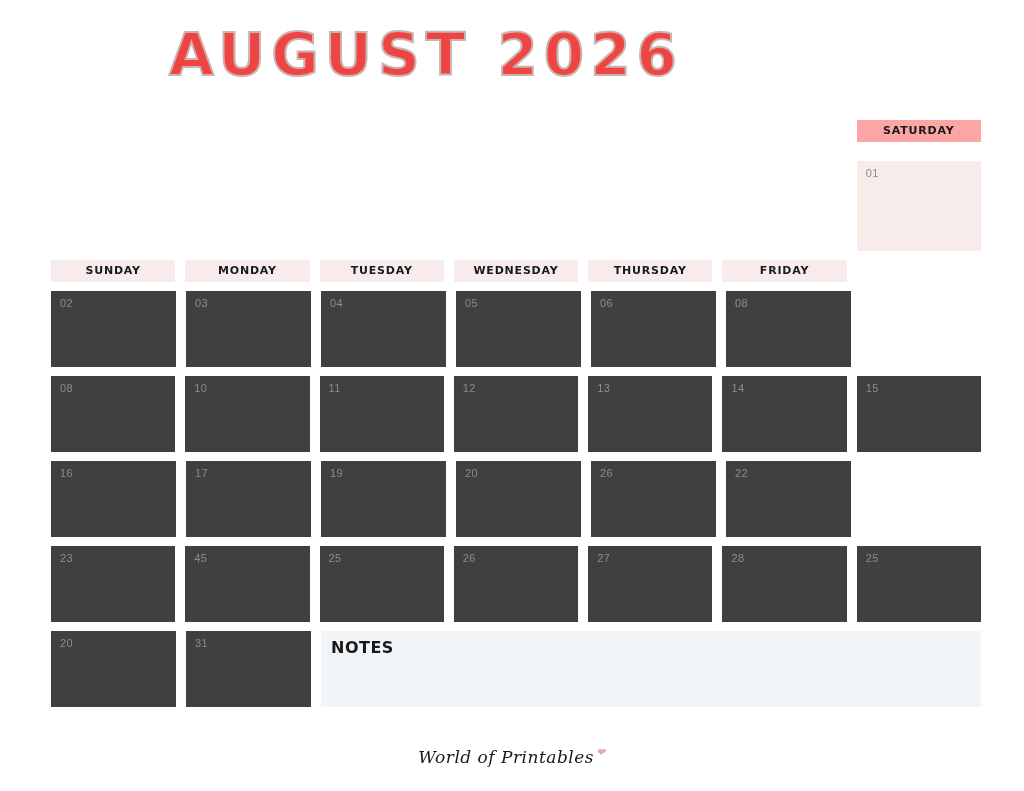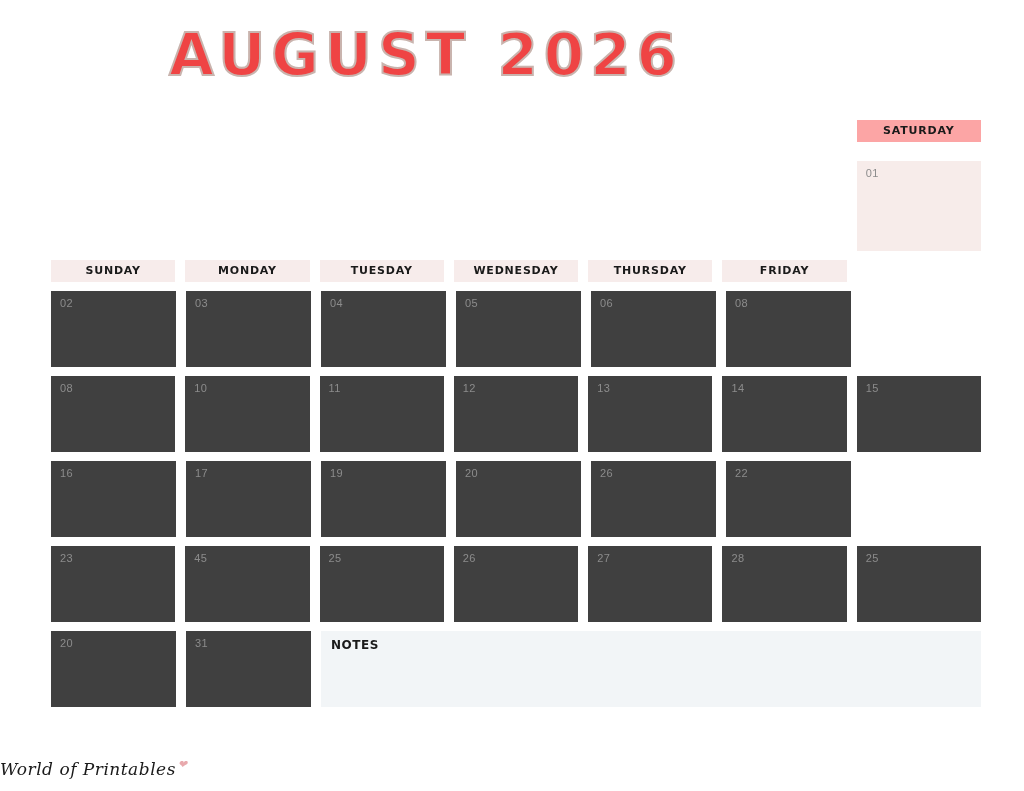--- a/index.html
+++ b/index.html
@@ -131,35 +131,35 @@
     background: #f2f5f7;
     position: relative;
     height: 76px;
   }
   .notes-label {
     position: absolute;
     top: 7px;
     left: 10px;
     font-family: "DejaVu Sans", sans-serif;
     font-weight: bold;
-    font-size: 12px;
+    font-size: 16px;
     letter-spacing: 0.5px;
     color: #1a1a1a;
   }
   .notes-wide {
     width: 660px; 
   }
 
   
   .brand {
     position: absolute;
-    bottom: 12px;
+    bottom: 24px;
     left: 0;
     width: 1024px;
-    text-align: left;
+    text-align: center;
     font-family: "DejaVu Serif", serif;
     font-style: italic;
     font-size: 17px;
     color: #1a1a1a;
     letter-spacing: 0.5px;
   }
   .brand .heart {
     color: #e8a9ad;
     font-size: 11px;
     vertical-align: super;

